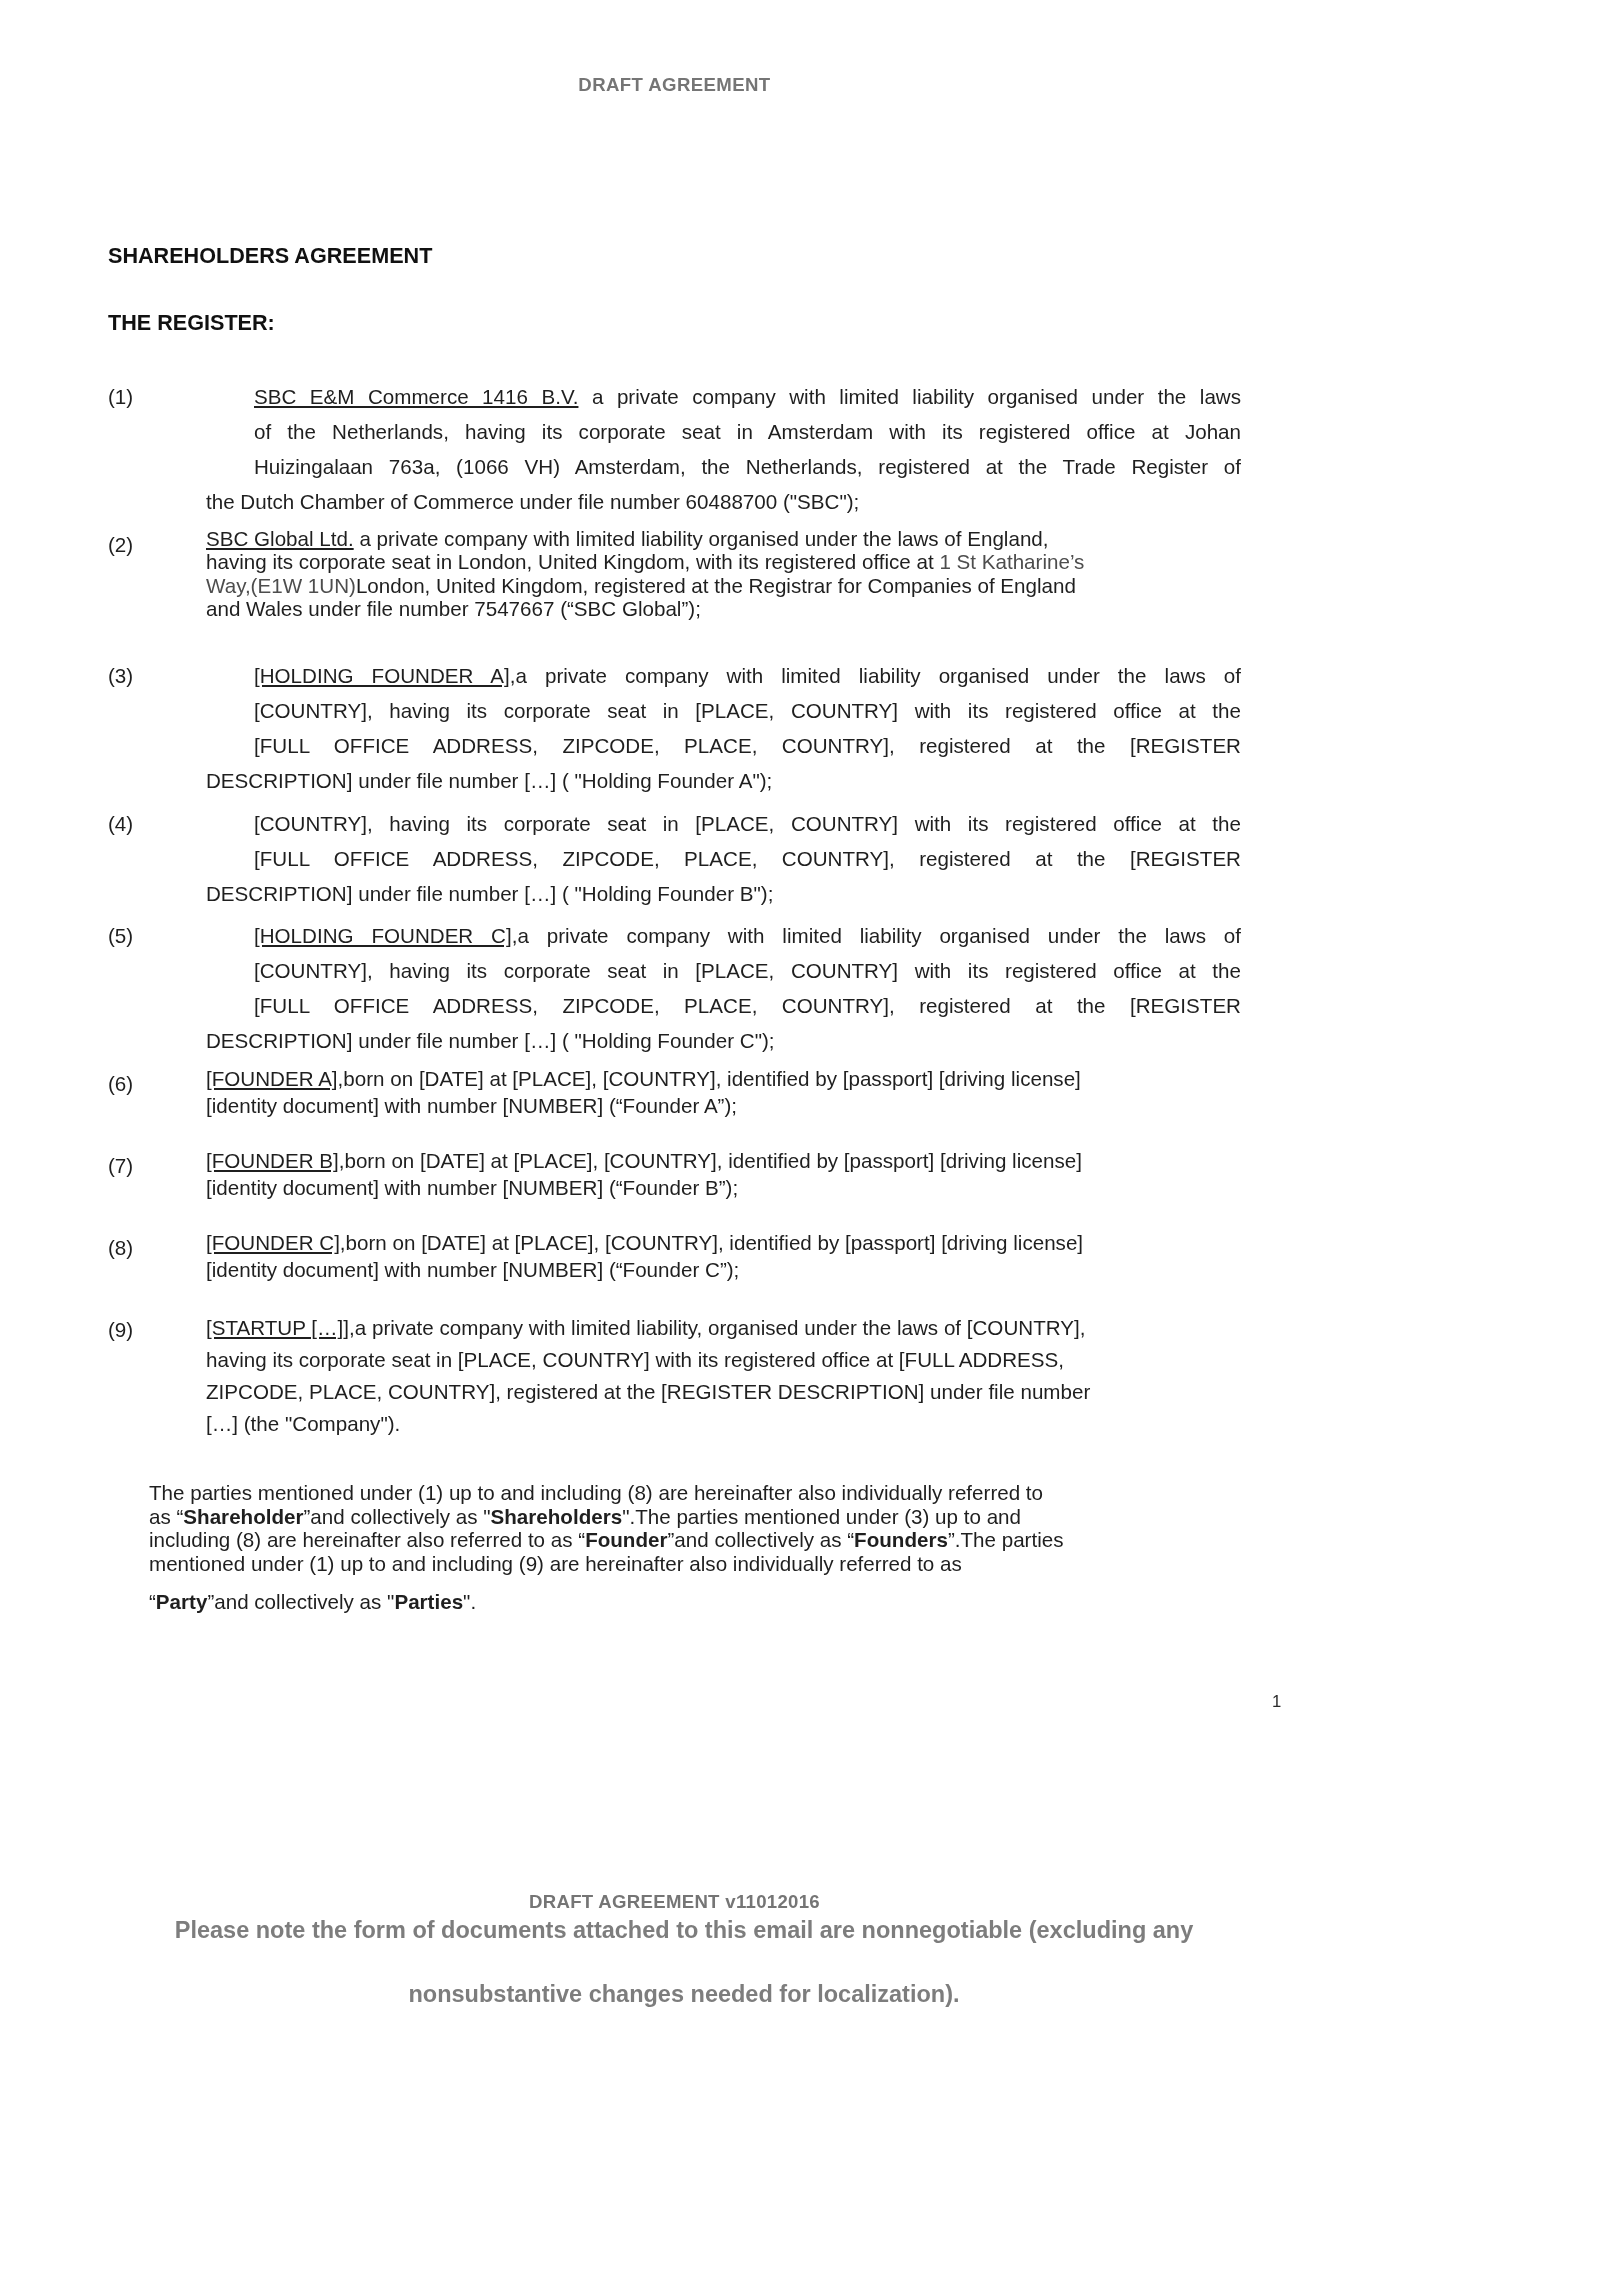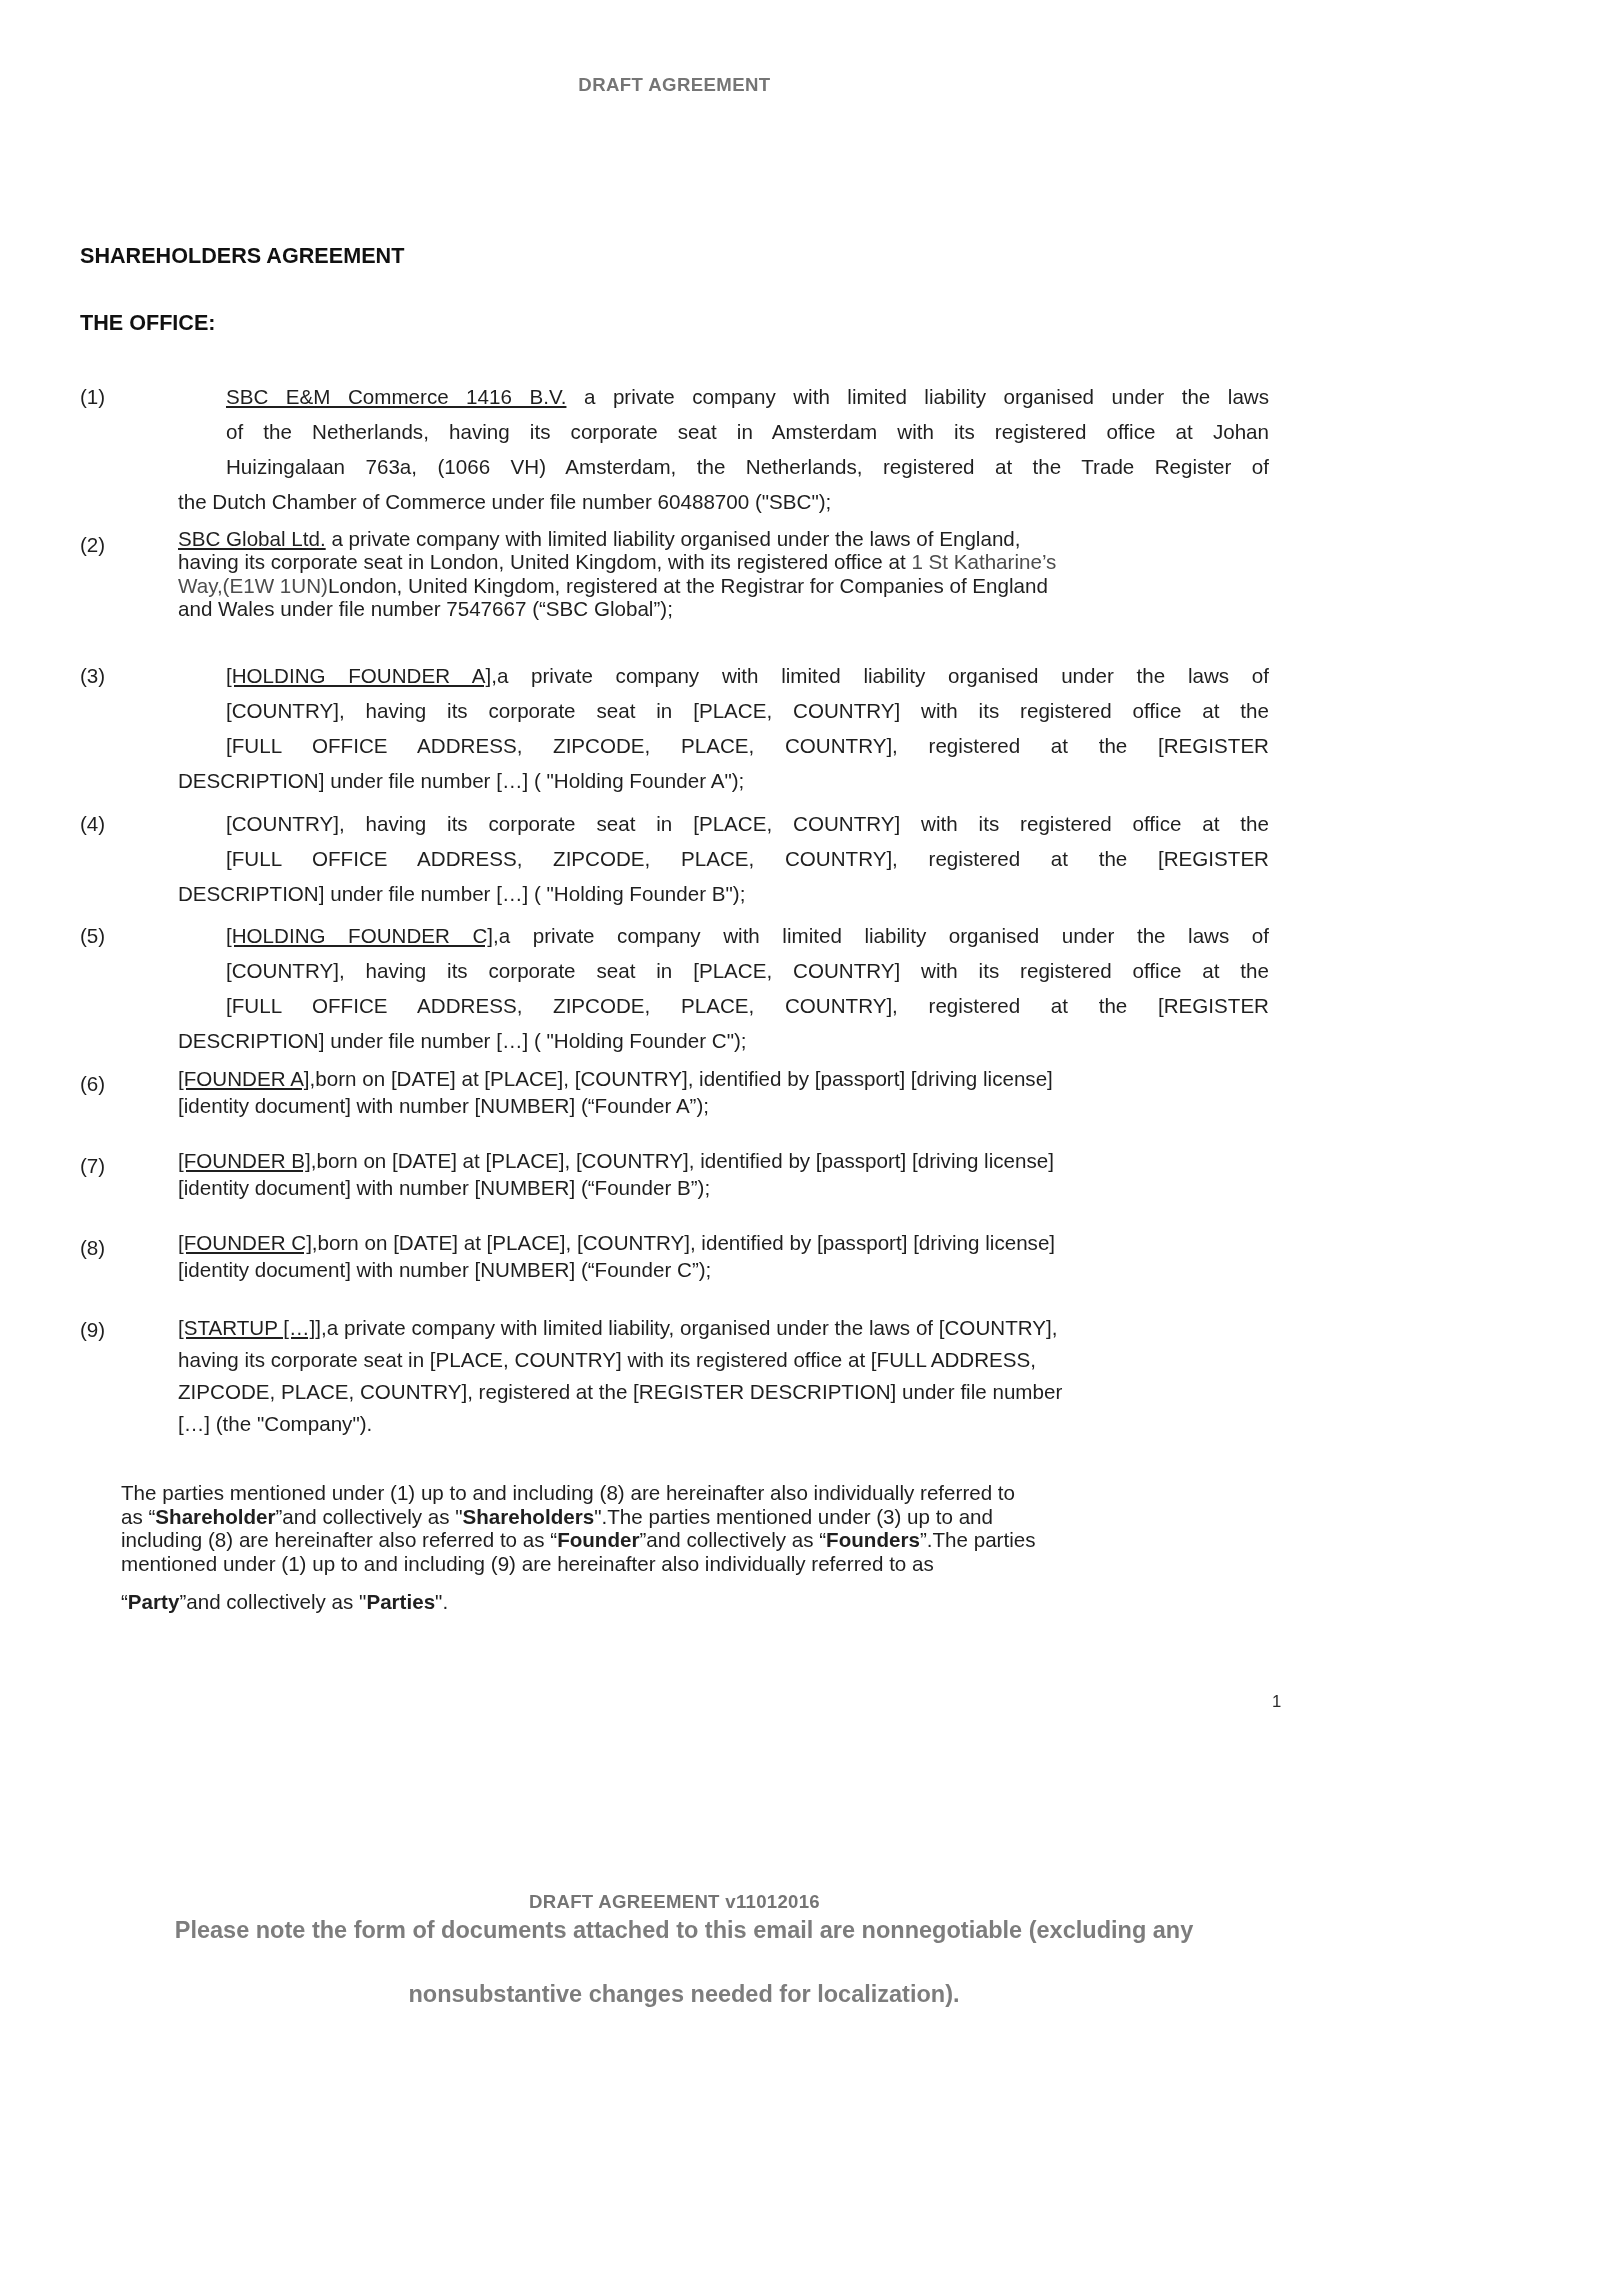--- a/index.html
+++ b/index.html
@@ -14,21 +14,21 @@
     overflow:hidden;
   }
   .page-header{
     padding-top:74px;
     text-align:center;
     font-weight:bold;
     font-size:18.6px;
     color:#757575;
     letter-spacing:0.4px;
   }
-  .content{padding:0 80px;}
+  .content{padding:0 108px;}
   .doc-title{
     margin-top:147px;
     font-weight:bold;
     font-size:21.6px;
     color:#111111;
   }
   .parties-heading{
     margin-top:41px;
     font-weight:bold;
     font-size:21.6px;
@@ -86,21 +86,21 @@
 </style>
 </head>
 <body>
 
 <div class="page">
 
   <div class="page-header">DRAFT AGREEMENT</div>
 
   <div class="content">
     <div class="doc-title">SHAREHOLDERS AGREEMENT</div>
-    <div class="parties-heading">THE OFFICE:</div>
+    <div class="parties-heading">THE REGISTER:</div>
 
     <div class="parties-list">
         <div class="party sp-wide">
           <div class="party-num">(1)</div>
           <div class="party-body">
             <div class="pline jline"><span class="seg seg-underline">SBC E&amp;M Commerce 1416 B.V.</span><span class="seg seg-normal"> a private company with limited liability organised under the laws</span></div>
             <div class="pline jline"><span class="seg seg-normal">of the Netherlands, having its corporate seat in Amsterdam with its registered office at Johan</span></div>
             <div class="pline jline"><span class="seg seg-normal">Huizingalaan 763a, (1066 VH) Amsterdam, the Netherlands, registered at the Trade Register of</span></div>
             <div class="pline"><span class="seg seg-normal">the Dutch Chamber of Commerce under file number 60488700 ("SBC");</span></div>
           </div>

